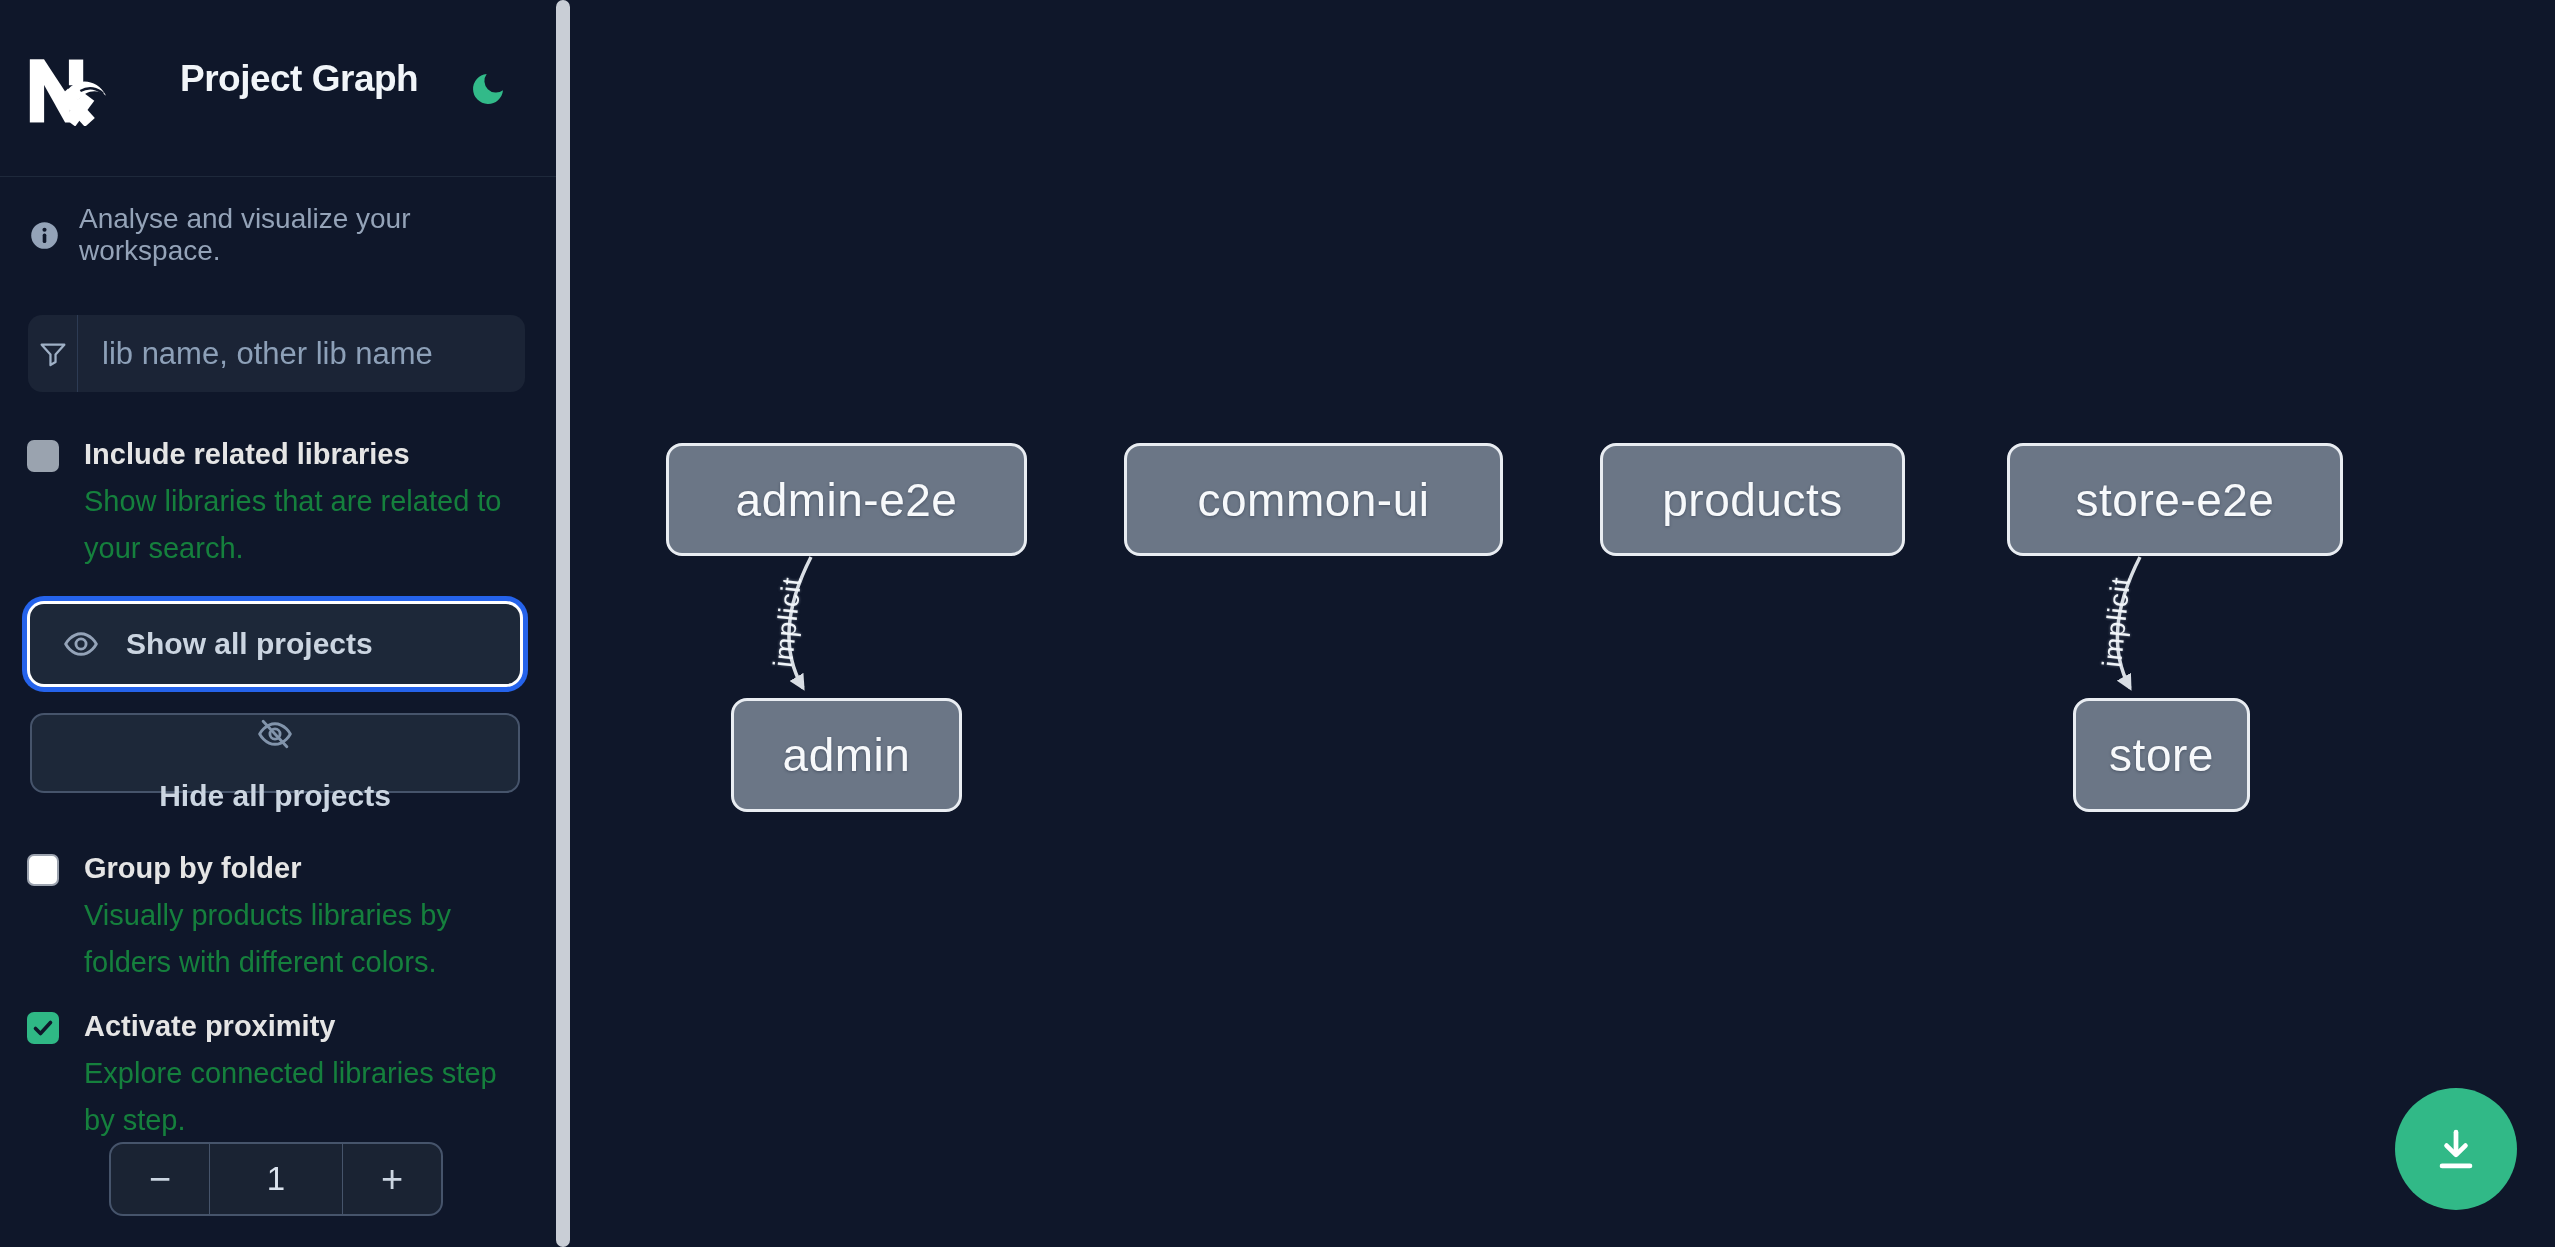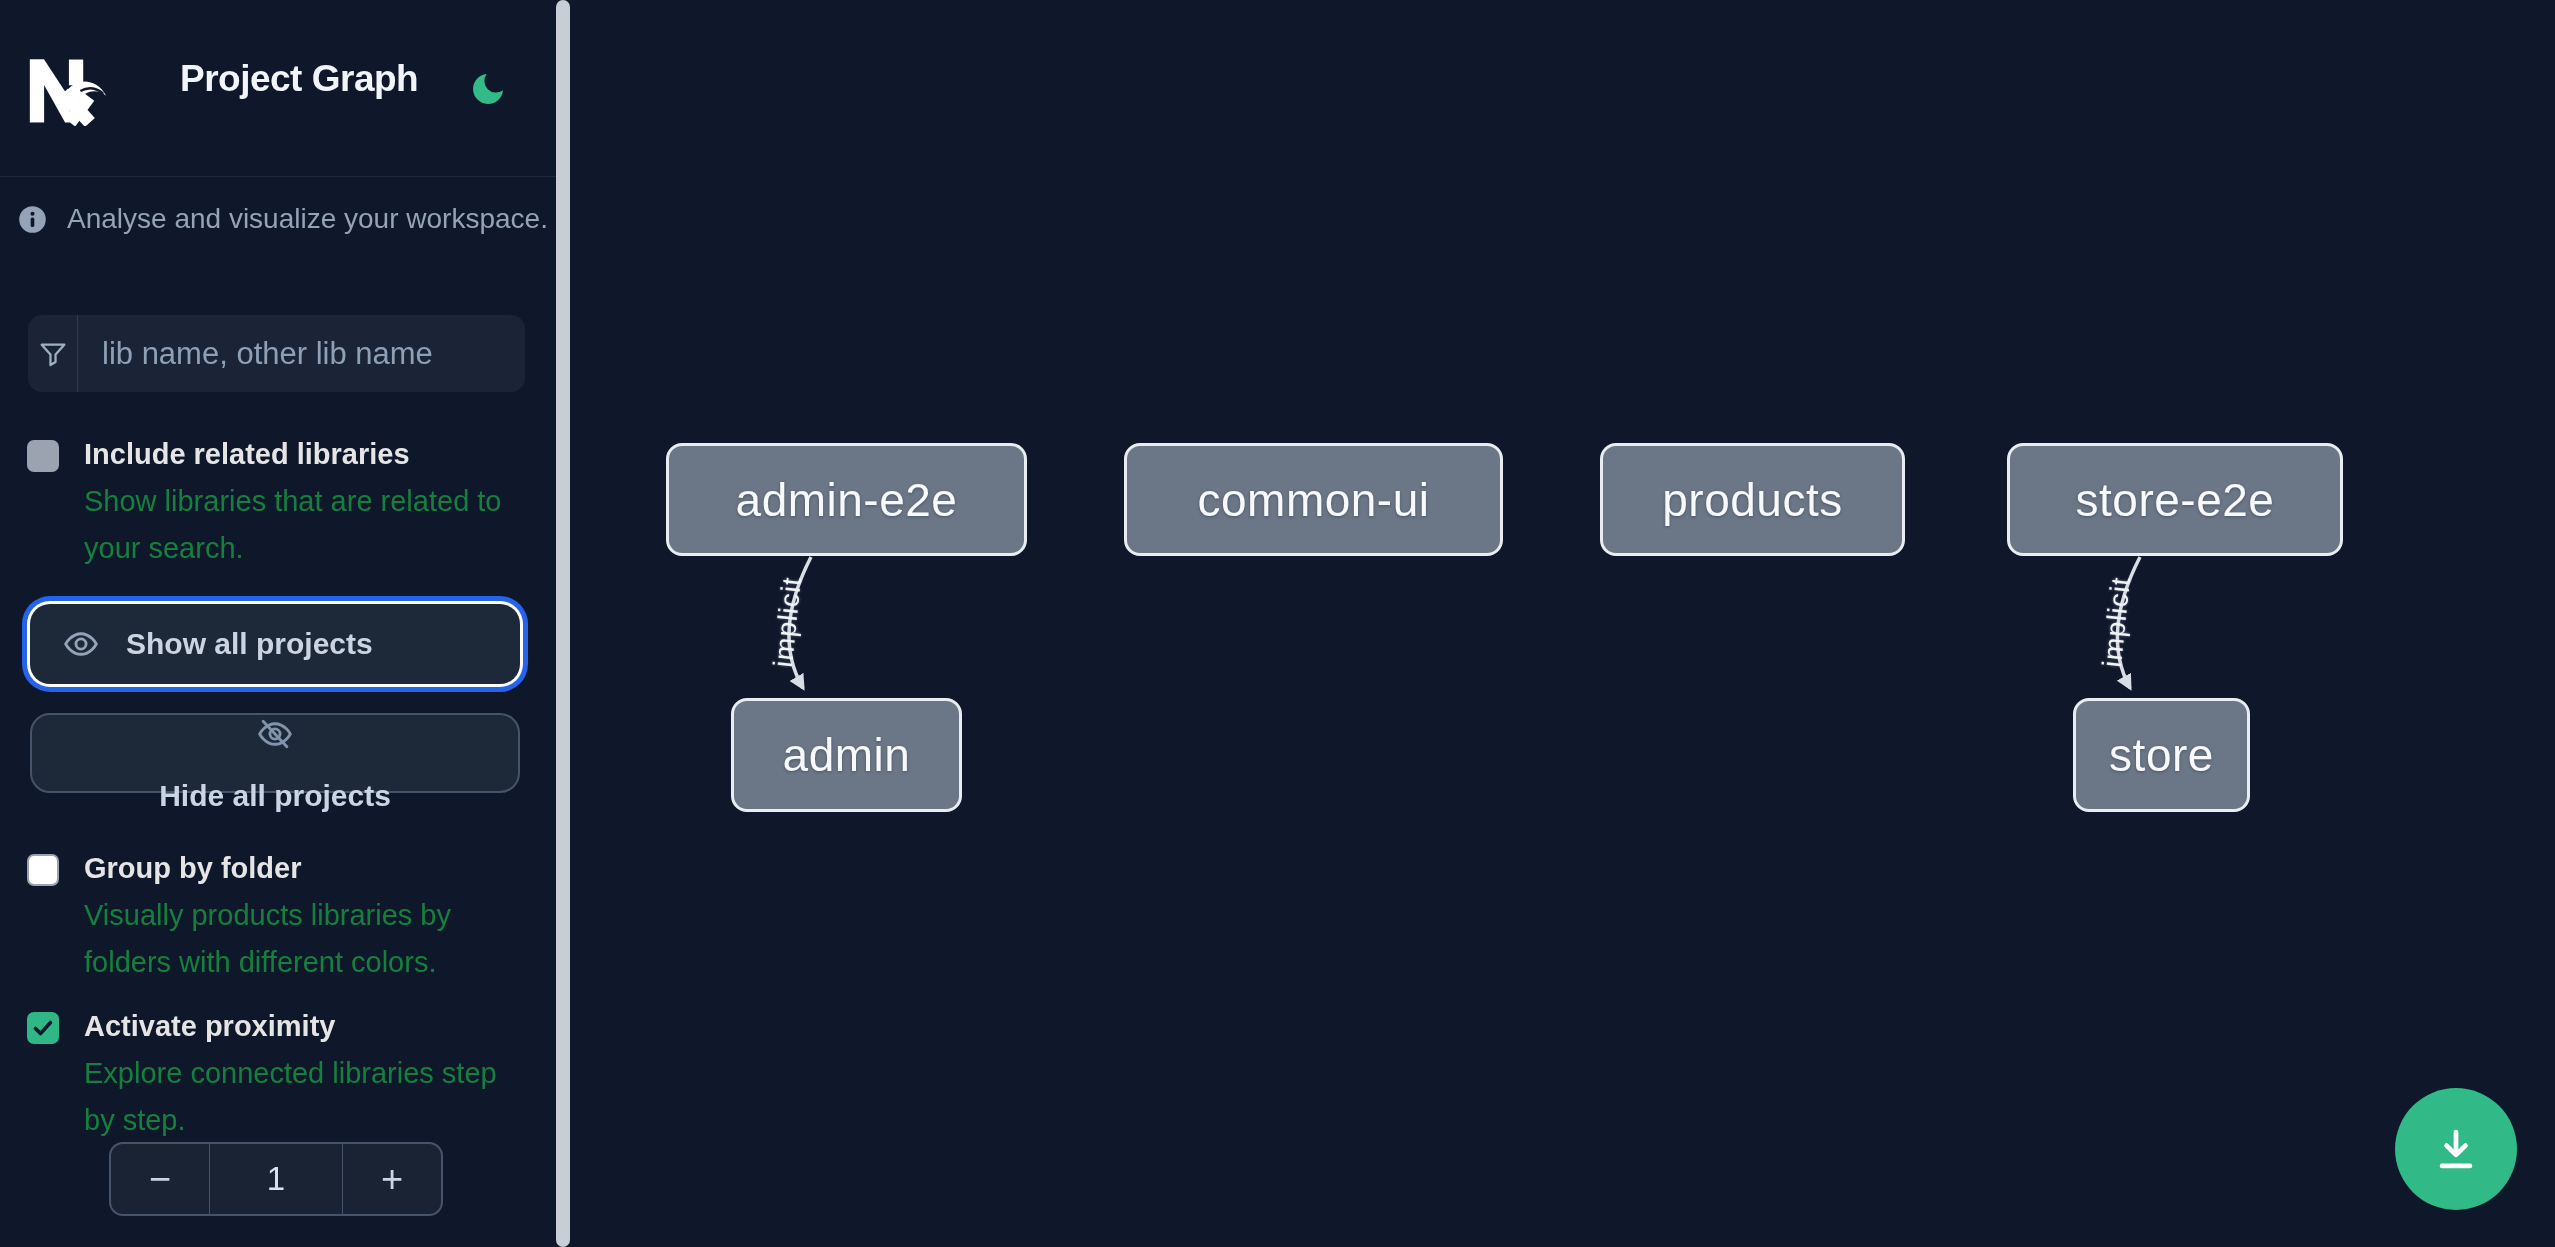--- a/index.html
+++ b/index.html
@@ -10,42 +10,42 @@
   
   .sidebar { position:absolute; left:0; top:0; width:556px; height:1247px; background:#0f172a; }
   .sb-header { position:absolute; left:0; top:0; width:556px; height:177px;
                border-bottom:1px solid #1e293b; }
   .logo { position:absolute; left:26px; top:56px; width:82px; height:70px; }
   .app-title { position:absolute; left:180px; top:58px; font-size:37px; font-weight:700;
                color:#f1f5f9; letter-spacing:-0.5px; }
   .theme-btn { position:absolute; left:466px; top:68px; width:44px; height:44px;
                background:none; border:none; cursor:pointer; }
 
-  .info-row { position:absolute; left:18px; top:203px; display:flex; align-items:center; gap:20px; }
+  .info-row { position:absolute; left:30px; top:203px; display:flex; align-items:center; gap:20px; }
   .info-text { font-size:28px; color:#94a3b8; }
 
   .search-box { position:absolute; left:28px; top:315px; width:497px; height:77px;
                 background:#1b2436; border-radius:14px; display:flex; align-items:stretch; }
   .search-icon-cell { width:66px; display:flex; align-items:center; justify-content:center;
                       border-right:1px solid #2d3b54; }
   .search-input { flex:1; background:transparent; border:none; outline:none; color:#cbd5e1;
                   font-size:31px; padding:0 24px; font-family:"Liberation Sans", sans-serif; }
   .search-input::placeholder { color:#8da0b8; }
 
   .check-row { position:absolute; left:27px; width:500px; }
   .checkbox { position:absolute; left:0; top:2px; width:32px; height:32px; border-radius:7px; }
   .checkbox.gray  { background:#9aa3af; }
   .checkbox.white { background:#ffffff; border:2px solid #9ca3af; }
   .checkbox.green { background:#2fb885; display:flex; align-items:center; justify-content:center; }
   .check-label { position:absolute; left:57px; top:0; font-size:29px; font-weight:700; color:#e5e5e5; }
   .check-desc  { position:absolute; left:57px; top:40px; width:436px; font-size:29px;
                  line-height:47px; color:#15803d; }
 
   .sb-btn { position:absolute; left:30px; width:490px; height:80px; background:#1d2839;
-            border:2px solid #46546b; border-radius:20px; display:flex; align-items:center;
+            border:2px solid #46546b; border-radius:14px; display:flex; align-items:center;
             gap:26px; padding:0 32px; cursor:pointer;text-align:center; }
   .sb-btn span { font-size:30px; font-weight:700; color:#cbd5e1; }
   .sb-btn.focused { border:none; box-shadow:0 0 0 3px #ffffff, 0 0 0 8px #2563eb; }
 
   .stepper { position:absolute; left:109px; top:1142px; width:334px; height:74px;
              border:2px solid #46546b; border-radius:14px; display:flex; overflow:hidden;
              background:#1a2333; }
   .stepper > * { display:flex; align-items:center; justify-content:center; color:#cbd5e1; }
   .step-btn { width:98px; font-size:38px; background:transparent; border:none; cursor:pointer;
               color:#cbd5e1; font-family:"Liberation Sans", sans-serif; }

